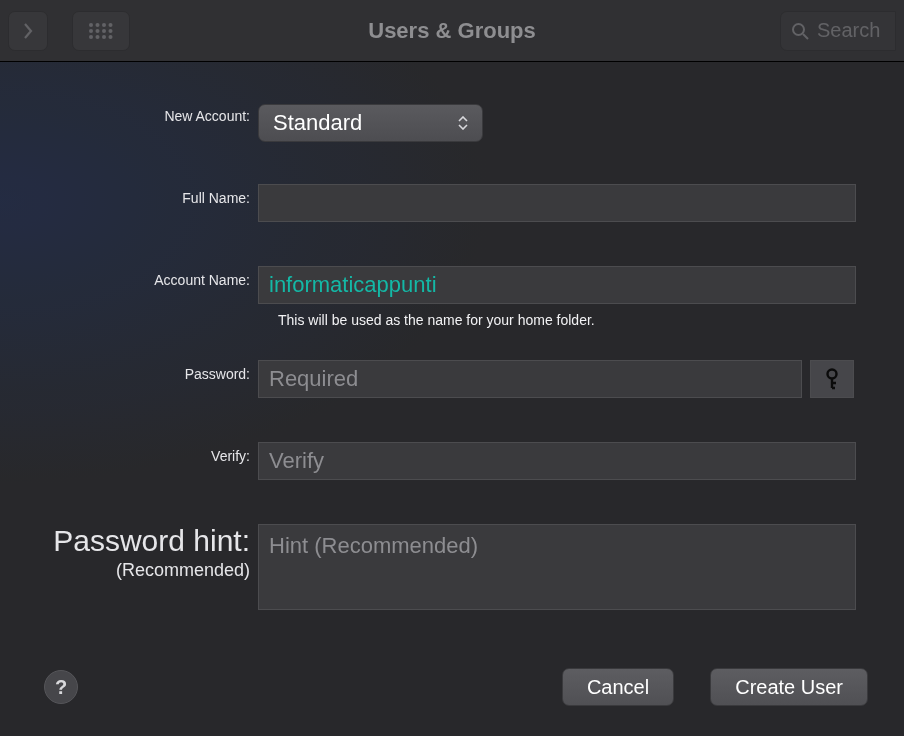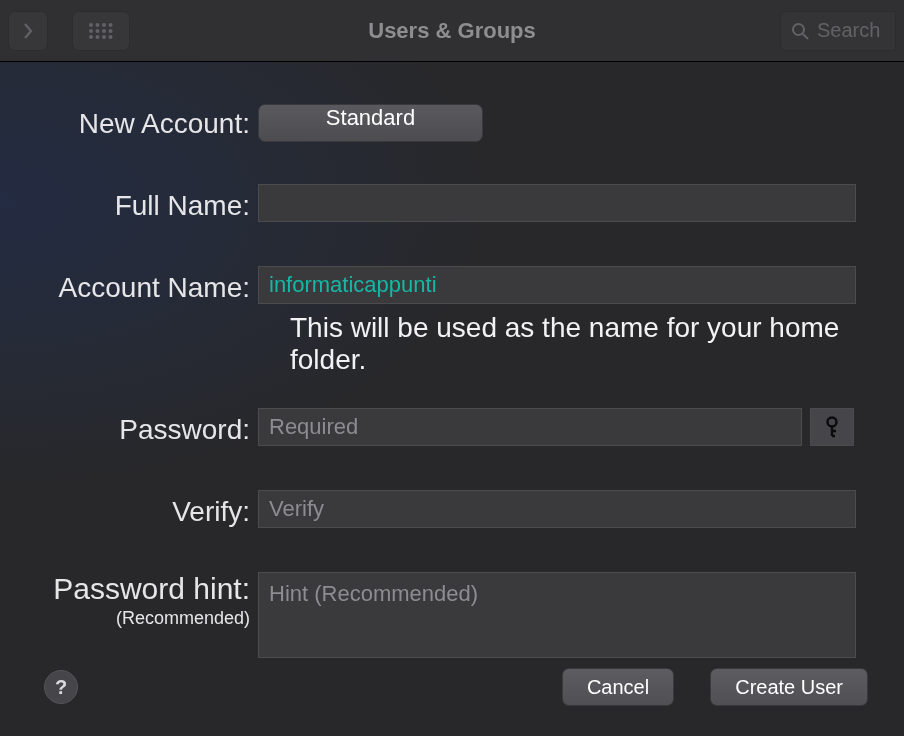--- a/index.html
+++ b/index.html
@@ -79,21 +79,21 @@
     }
     .row {
       display: flex;
       align-items: flex-start;
       margin-bottom: 0;
     }
     .label-col {
       width: 258px;
       text-align: right;
       padding-right: 8px;
-      font-size: 28px;
+      font-size: 14px;
       color: #e6e6e9;
       white-space: nowrap;
     }
     .label-sub {
       font-size: 18px;
       color: #e6e6e9;
       text-align: right;
     }
     .ctrl-col {
       width: 600px;
@@ -106,41 +106,40 @@
       height: 38px;
       padding: 0 14px 0 14px;
       border-radius: 7px;
       background: linear-gradient(#5a5a5e, #4d4d51);
       border: 1px solid #3a3a3d;
       color: #fff;
       font-size: 22px;
       gap: 56px;
       width: 225px;
       justify-content: space-between;
-      flex-direction: column;
     }
     .chevrons { display: flex; flex-direction: column; line-height: 6px; font-size: 10px; color: #d8d8dc; }
     .textinput, .textarea {
       width: 598px;
       height: 38px;
       background: #3a3a3d;
       border: 1px solid #4c4c4f;
       color: #14b8a6;
       font-size: 22px;
       padding: 0 10px;
       outline: none;
     }
     .textinput::placeholder, .textarea::placeholder { color: #8d8d91; }
     .textarea {
       height: 86px;
       padding: 8px 10px;
       resize: none;
       font-family: inherit;
     }
-    .hint-text { font-size: 28px; color: #f2f2f4; margin-top: 8px; margin-left: 32px; }
+    .hint-text { font-size: 14px; color: #f2f2f4; margin-top: 8px; margin-left: 20px; }
     .pw-row { display: flex; gap: 8px; align-items: stretch; }
     .pw-row .textinput { width: 544px; }
     .key-btn {
       width: 44px; height: 38px;
       border: 1px solid #4c4c4f;
       background: #46464a;
       display: flex; align-items: center; justify-content: center;
     }
     .footer {
       position: absolute;

